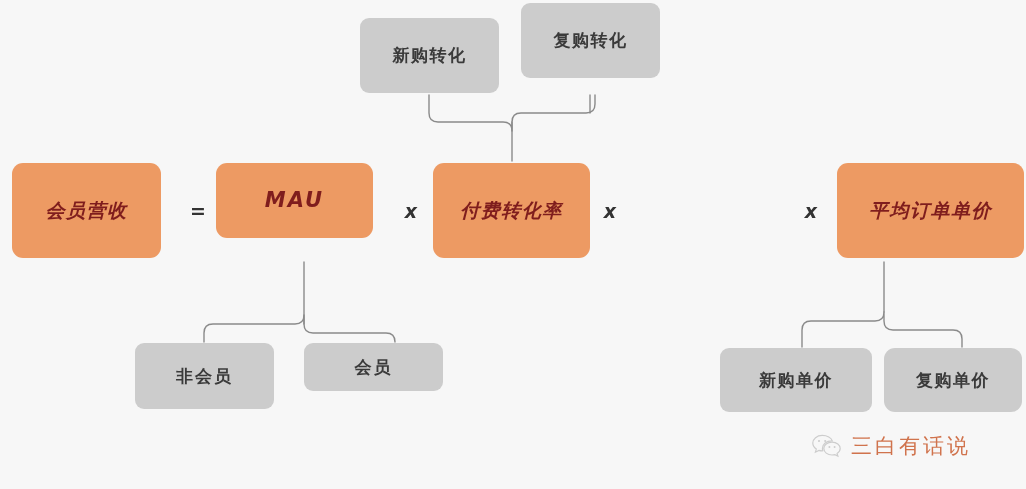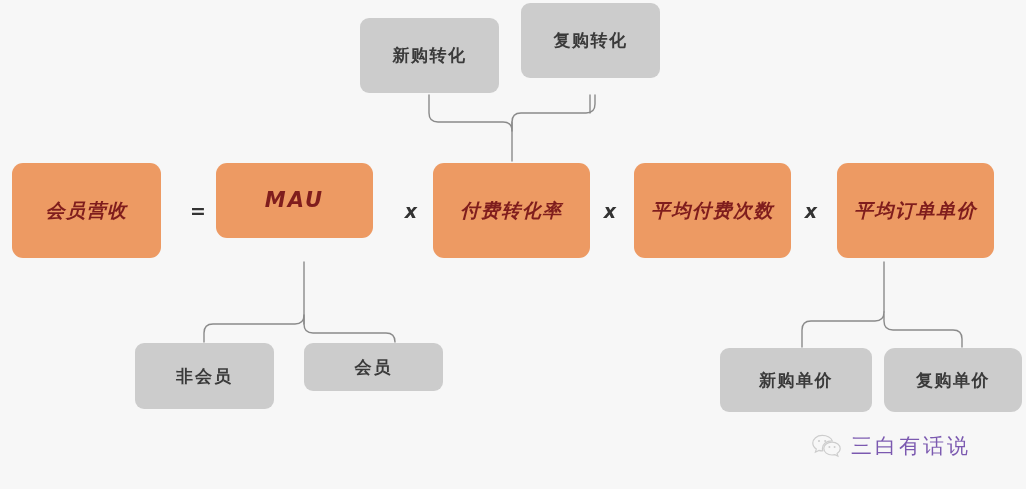--- a/index.html
+++ b/index.html
@@ -103,21 +103,21 @@
     position: absolute;
     left: 812px;
     top: 432px;
     display: flex;
     align-items: center;
     gap: 9px;
     z-index: 3;
     opacity: 0.72;
   }
   #watermark .wm-text {
-    color: #4c1d95;
+    color: #c2410c;
     font-size: 21px;
     letter-spacing: 3px;
     white-space: nowrap;
   }
   #watermark svg { display: block; }
 </style>
 </head>
 <body>
 
 <div id="canvas">
@@ -187,29 +187,26 @@
   </div>
 
   <div class="node primary" style="left:433px; top:163px; width:157px; height:95px;">
     <span class="node-label">付费转化率</span>
   </div>
 
   <div class="operator" style="left:593px; top:163px; width:34px; height:95px;">
     <span>x</span>
   </div>
 
-  <div class="node primary" style="left:634px; top:163px; width:157px; height:95px;">
-    <span class="node-label">平均付费次数</span>
-  </div>
 
   <div class="operator" style="left:794px; top:163px; width:34px; height:95px;">
     <span>x</span>
   </div>
 
-  <div class="node primary" style="left:837px; top:163px; width:157px; height:95px;">
+  <div class="node primary" style="left:837px; top:163px; width:187px; height:95px;">
     <span class="node-label">平均订单单价</span>
   </div>
 
   <div class="node secondary upright" style="left:135px; top:343px; width:139px; height:66px;align-items:center;">
     <span class="node-label">非会员</span>
   </div>
 
   <div class="node secondary upright" style="left:304px; top:343px; width:139px; height:48px;">
     <span class="node-label">会员</span>
   </div>

